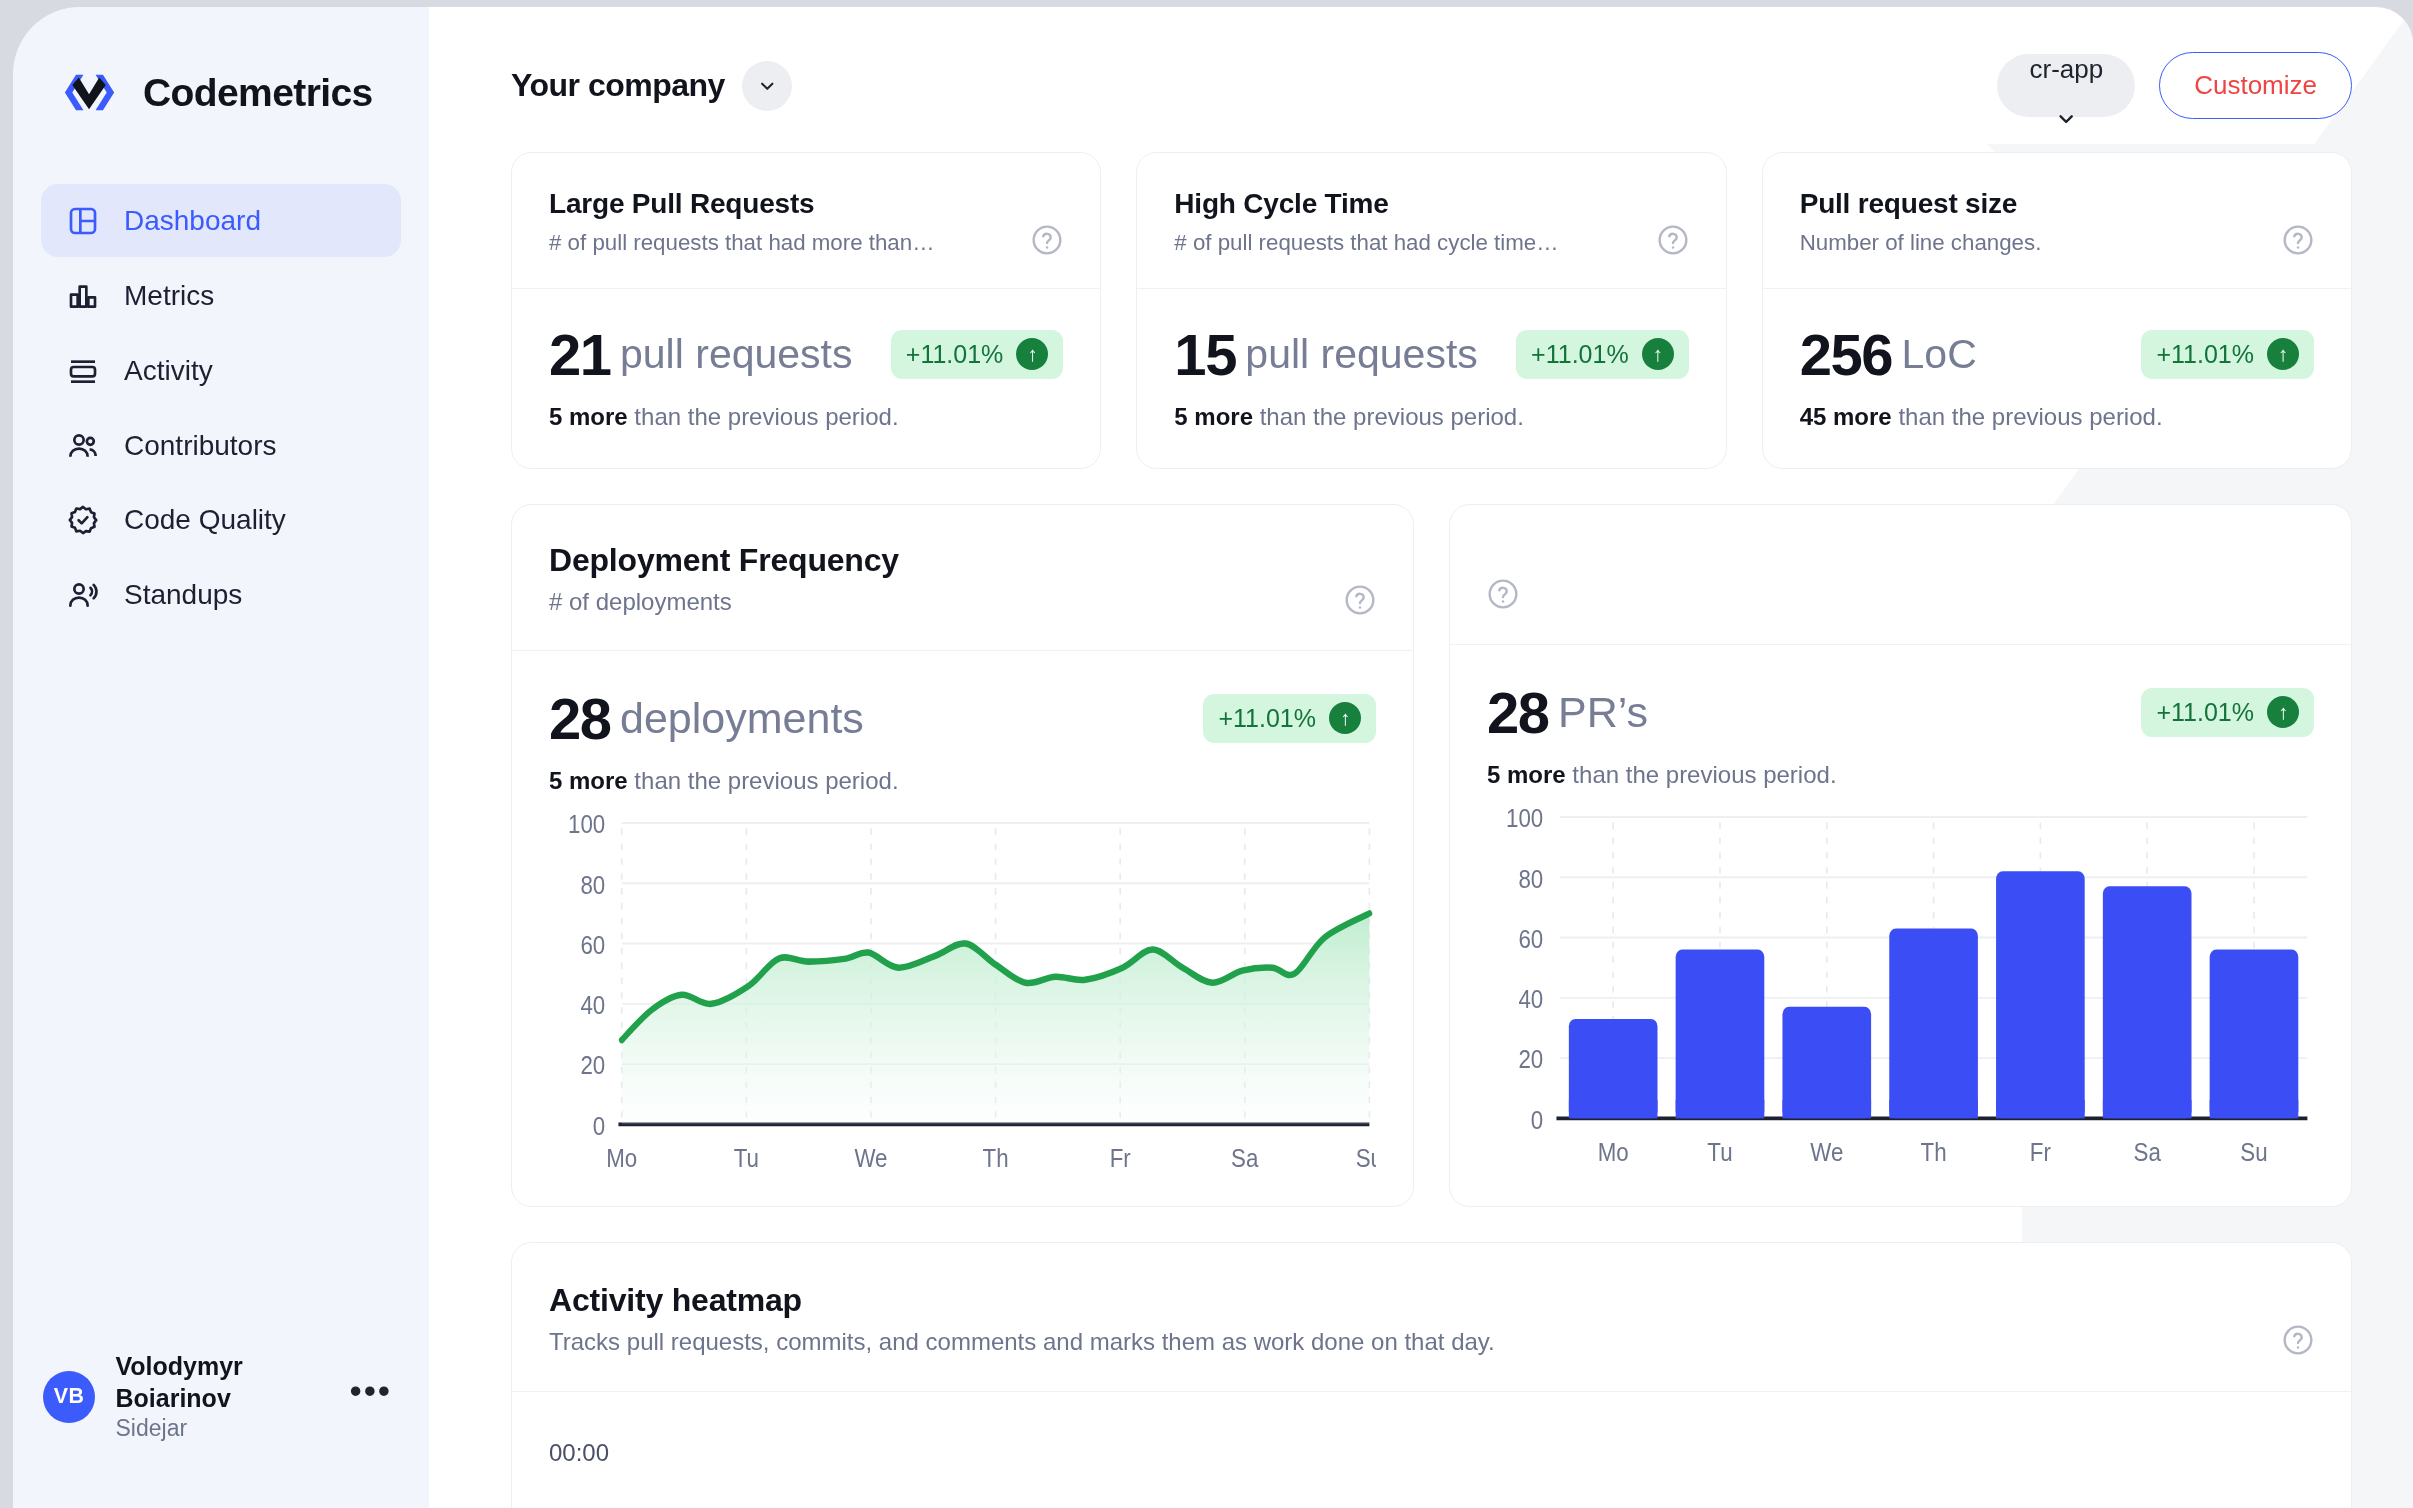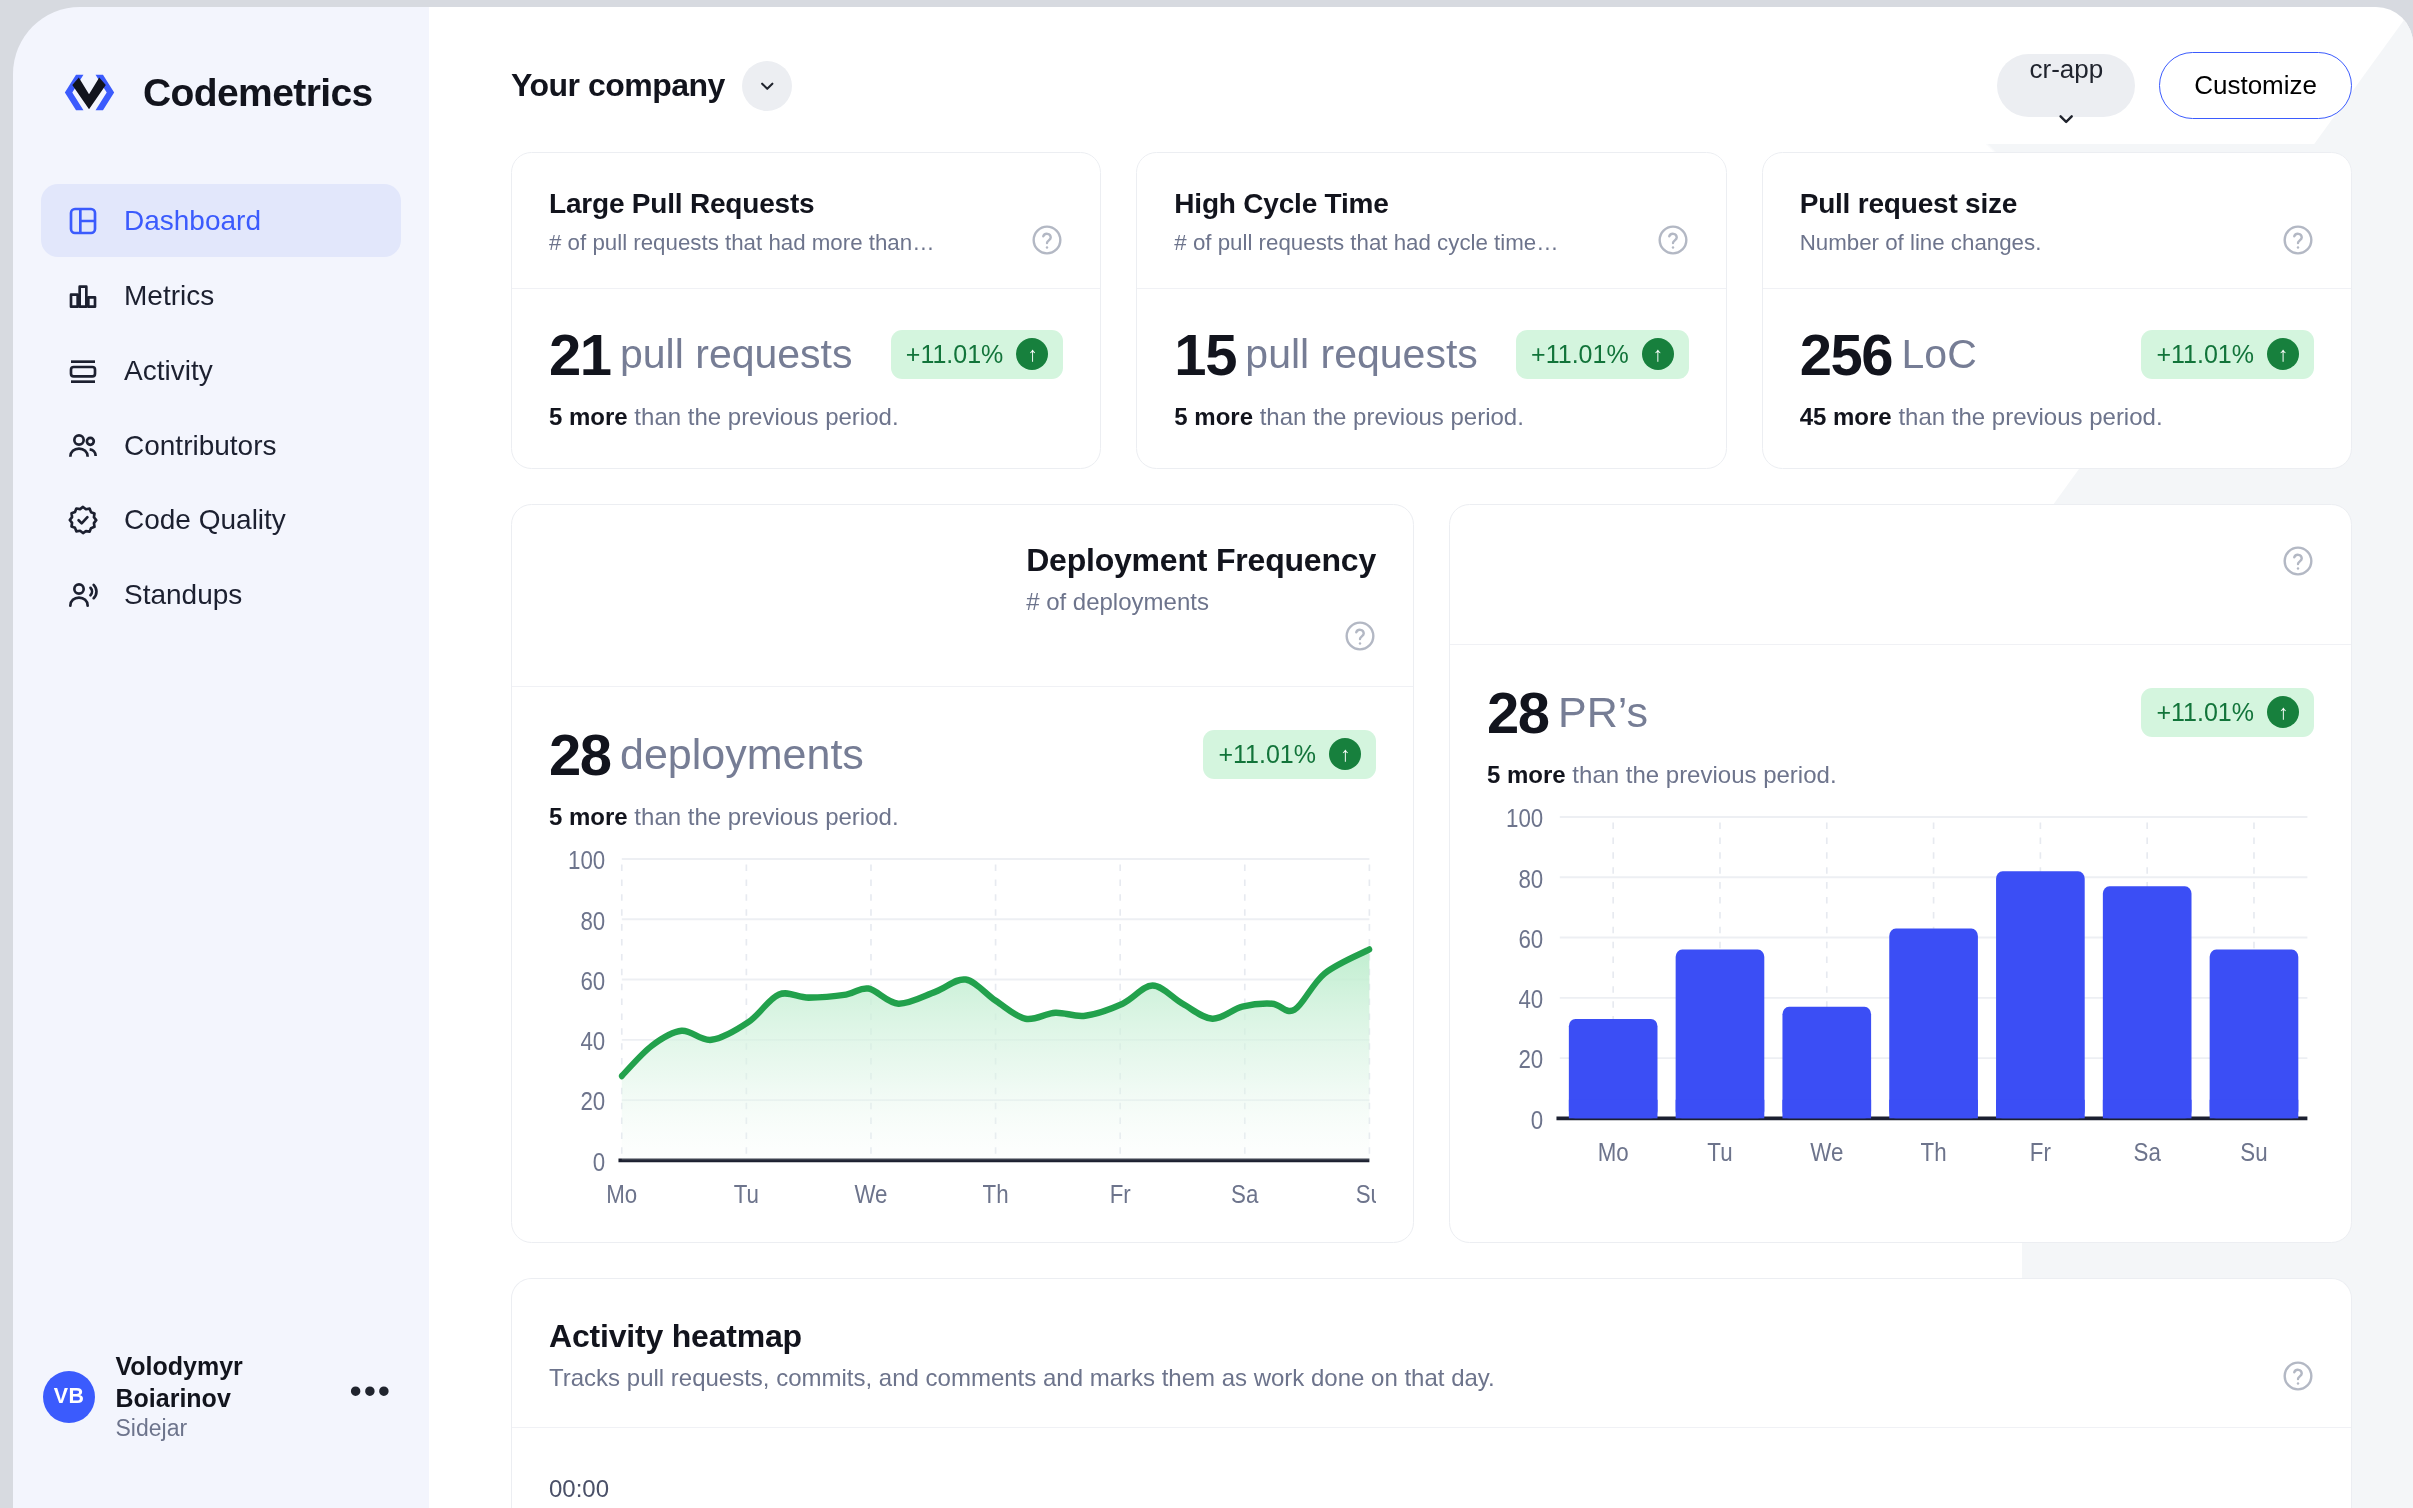--- a/index.html
+++ b/index.html
@@ -127,21 +127,21 @@
   }
   .pill-date {
     display: flex; align-items: center; gap: 20.5px;
     background: #fff; border: 1.9px solid #d8dce3; border-radius: 37px;
     height: 67px; padding: 0 35px;
     font-size: 26px; color: #20242e; cursor: pointer;
   }
   .btn-customize {
     background: #fff; border: 1.9px solid #3b5bfd; border-radius: 37px;
     height: 67px; padding: 0 34px;
-    font-size: 26px; color: #000000; cursor: pointer;
+    font-size: 26px; color: #ef4444; cursor: pointer;
     display: flex; align-items: center;
     font-family: inherit;
   }
 
   .board {
     position: relative; z-index: 2;
     padding: 35px 0 0 82px;
   }
 
   
@@ -180,21 +180,21 @@
     background: #17803d; color: #fff;
     display: flex; align-items: center; justify-content: center;
     font-size: 20.5px; line-height: 1;
   }
   .metric-note { font-size: 24px; color: #6d748c; margin-top: 15px; }
   .metric-note b { color: #12141d; font-weight: bold; }
 
   
   .chart-row { display: flex; gap: 35px; margin-top: 35px; padding-right: 61px; }
   .chart-card { flex: 1 1 0; }
-  .chart-card .card-head { padding: 37px 37px 34px 37px; min-height: 140px; flex-direction: column; }
+  .chart-card .card-head { padding: 37px 37px 34px 37px; min-height: 140px; }
   .chart-card .card-title { font-size: 32px; }
   .chart-card .card-sub { font-size: 24px; }
   .chart-card .card-body { padding: 34px 37px 24px 37px; }
   .chart-card .metric-num { font-size: 58px; }
   .chart-card .metric-unit { font-size: 43px; }
   .plot { width: 100%; height: 372px; display: block; margin-top: 15px; }
 
   
   .heat-card { margin-top: 35px; margin-right: 61px; border-bottom: none; border-bottom-left-radius:0; border-bottom-right-radius:0;}
   .heat-card .card-head { padding: 39px 37px 35px 37px; min-height: 140px; }

